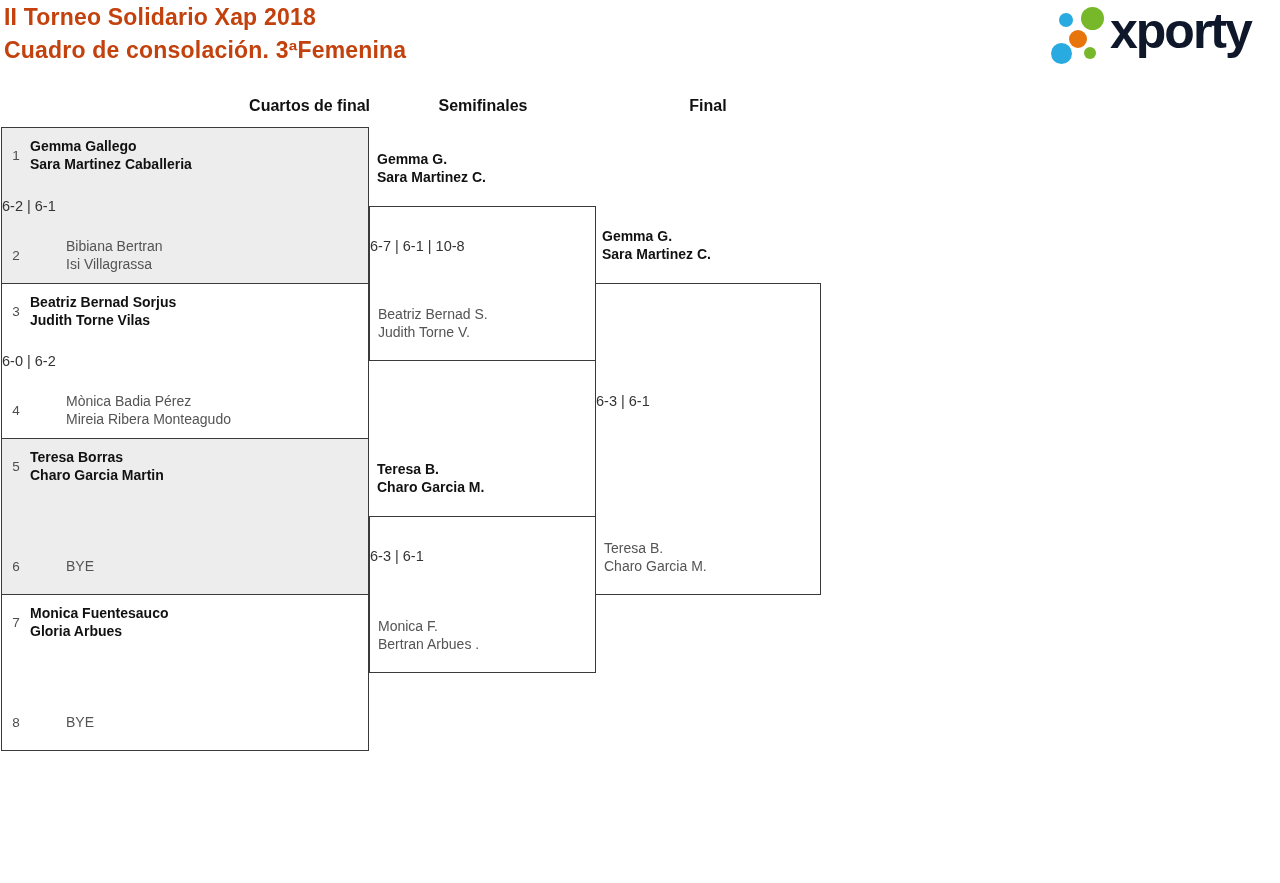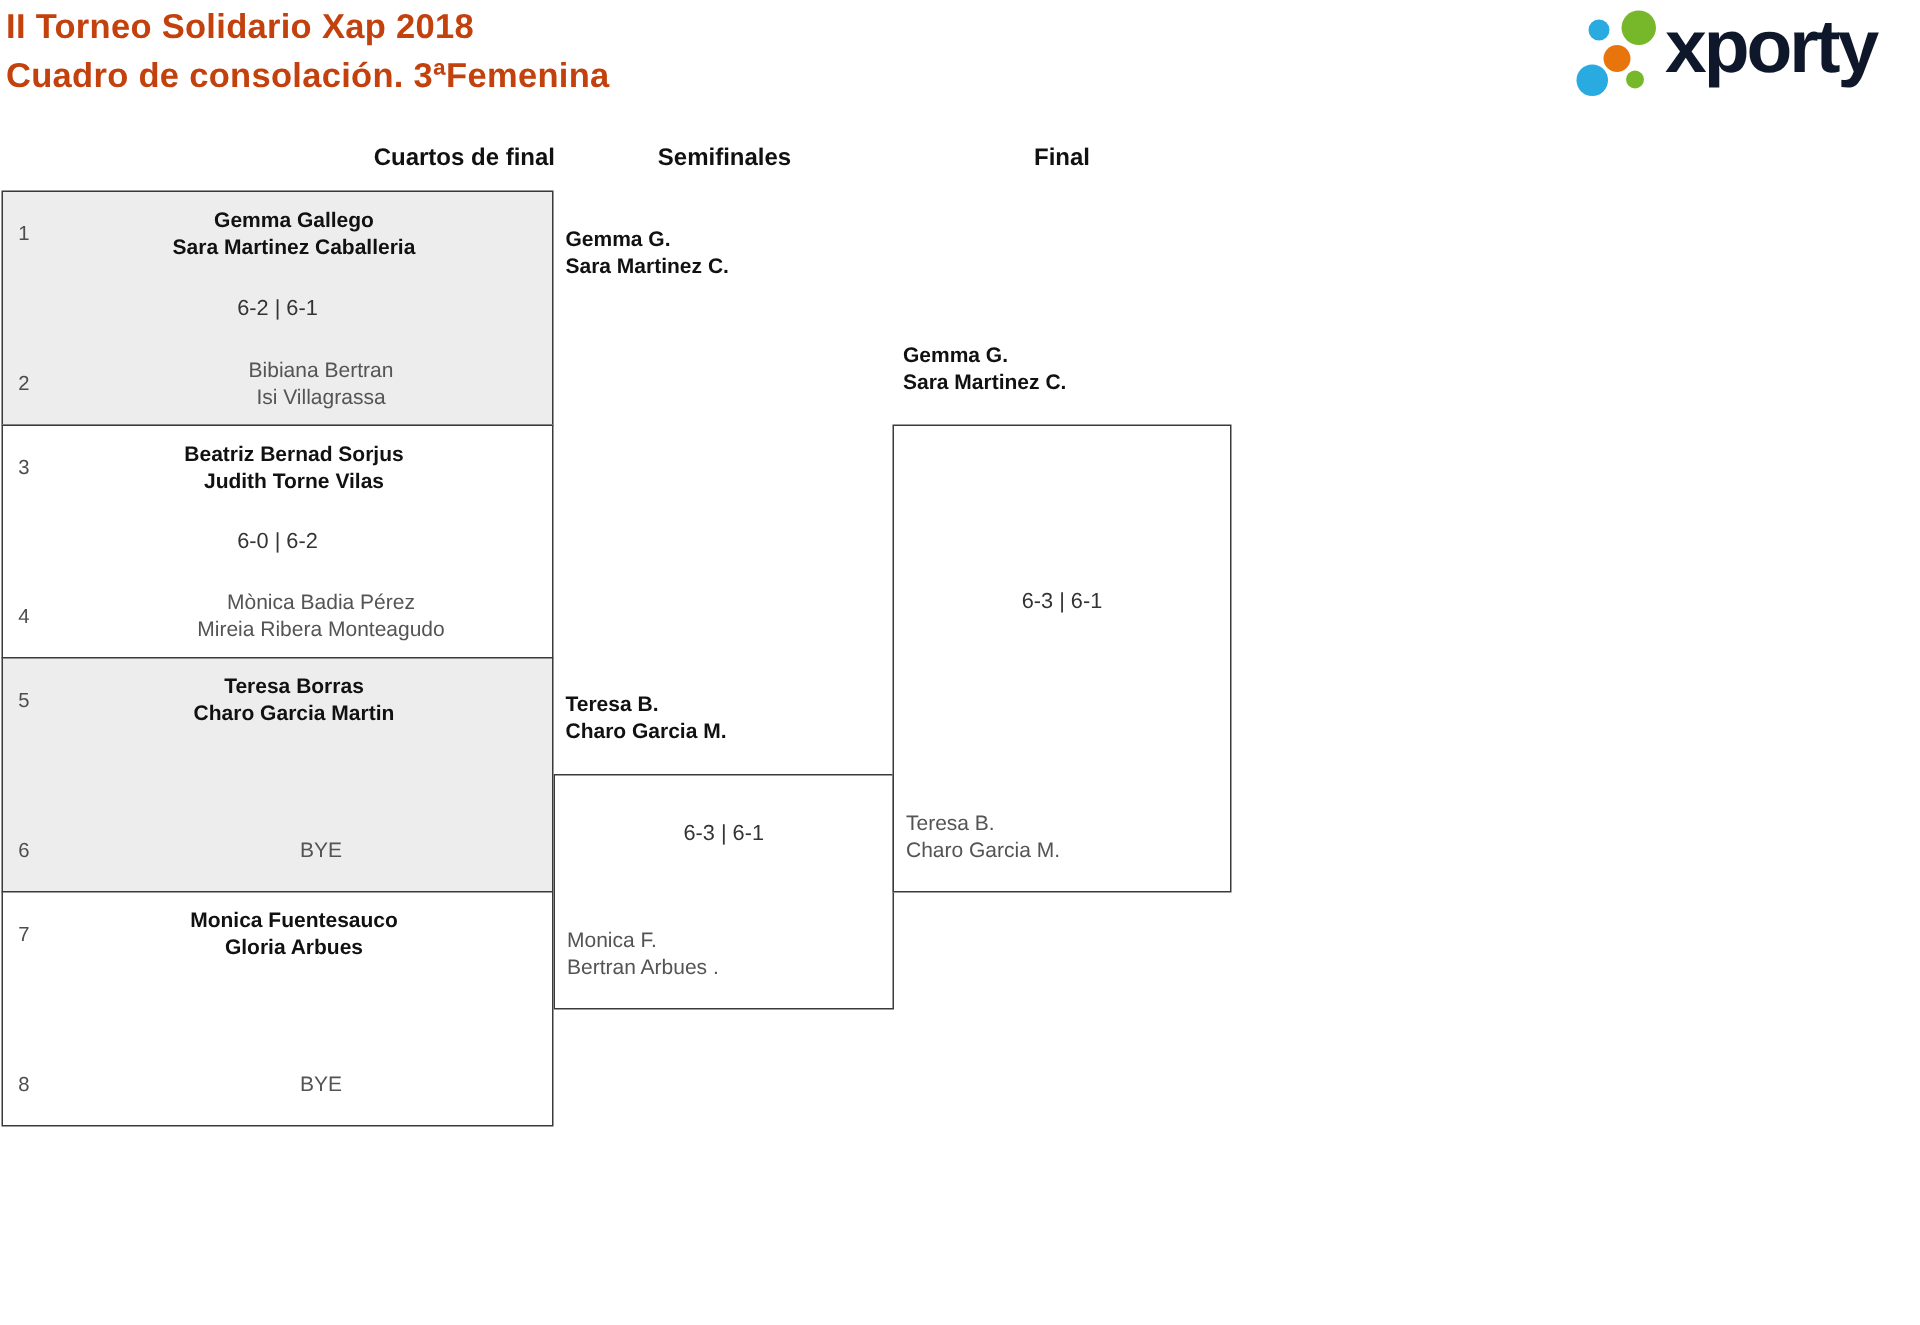--- a/index.html
+++ b/index.html
@@ -45,27 +45,27 @@
   .seed {
     position:absolute; left:5px; width:18px; height:36px;
     display:flex; align-items:center; justify-content:center;
     font-size:13.5px; color:#4d4d4d;
   }
   .seed.s-top { top:9px; }
   .seed.s-bot { bottom:10px; }
   .team {
     position:absolute; left:28px; right:6px; height:36px;
     display:flex; flex-direction:column; justify-content:center;
-    font-size:14px; line-height:18px; color:#545454; white-space:pre-line;text-align:center;
+    font-size:14px; line-height:18px; color:#545454; white-space:pre-line;
   }
   .team.t-top { top:9px; }
   .team.t-bot { bottom:10px;margin-left:36px; }
   .winner-text { font-weight:700; color:#111; }
   .score {
-    position:absolute; left:0; right:0; text-align:center;
+    position:absolute; left:0; right:0; text-align:left;
     font-size:14.5px; line-height:18px; color:#333;
   }
   .score.mid   { top:calc(50% - 9px); }  
   .score.sfpos { top:30px; }             
   .score.fpos  { top:108px; }            
   .loser-block {
     position:absolute; left:8px; bottom:19px;
     font-size:14px; line-height:18px; color:#545454; white-space:pre-line;
   }
   .winner-block {
@@ -129,20 +129,25 @@
     <div class="seed s-top">7</div>
     <div class="team t-top winner-text">Monica Fuentesauco
 Gloria Arbues</div>
     <div class="score mid"></div>
     <div class="seed s-bot">8</div>
     <div class="team t-bot">BYE</div>
   </div>
 
   <div class="winner-block" style="left:377px;top:150px;">Gemma G.
 Sara Martinez C.</div>
+  <div class="box sf" style="top:206px;height:155px;">
+    <div class="score sfpos">6-7 | 6-1 | 10-8</div>
+    <div class="loser-block">Beatriz Bernad S.
+Judith Torne V.</div>
+  </div>
 
   <div class="winner-block" style="left:377px;top:460px;">Teresa B.
 Charo Garcia M.</div>
   <div class="box sf" style="top:516px;height:157px;">
     <div class="score sfpos">6-3 | 6-1</div>
     <div class="loser-block">Monica F.
 Bertran Arbues .</div>
   </div>
 
   <div class="winner-block" style="left:602px;top:227px;">Gemma G.

